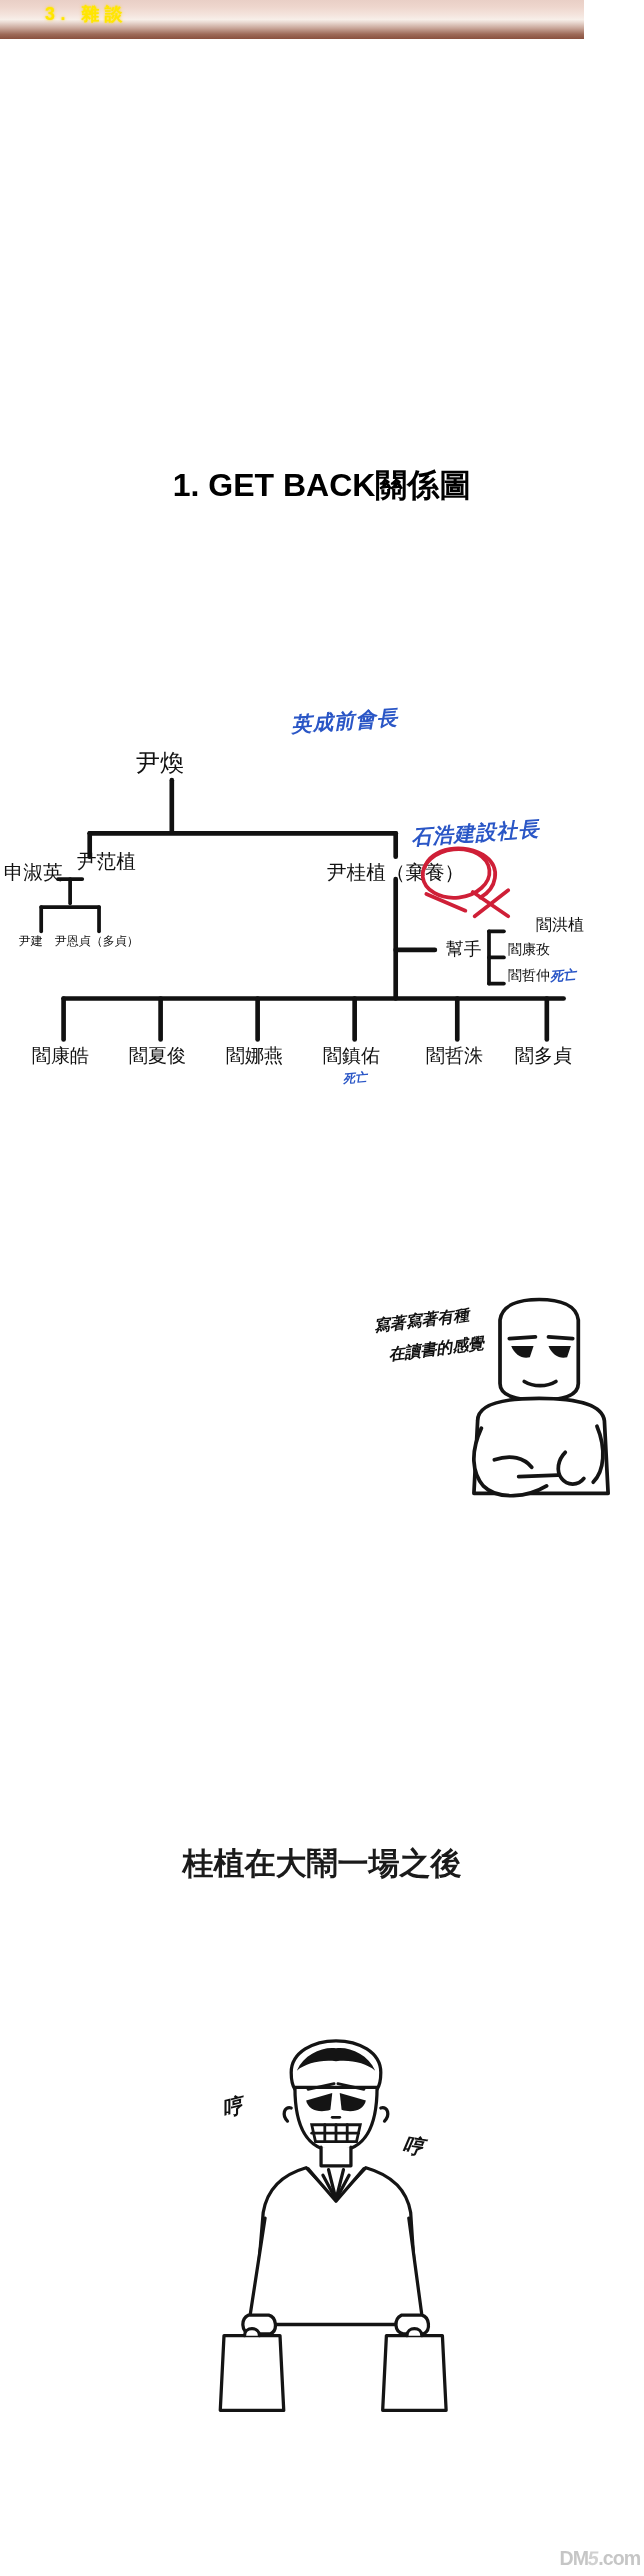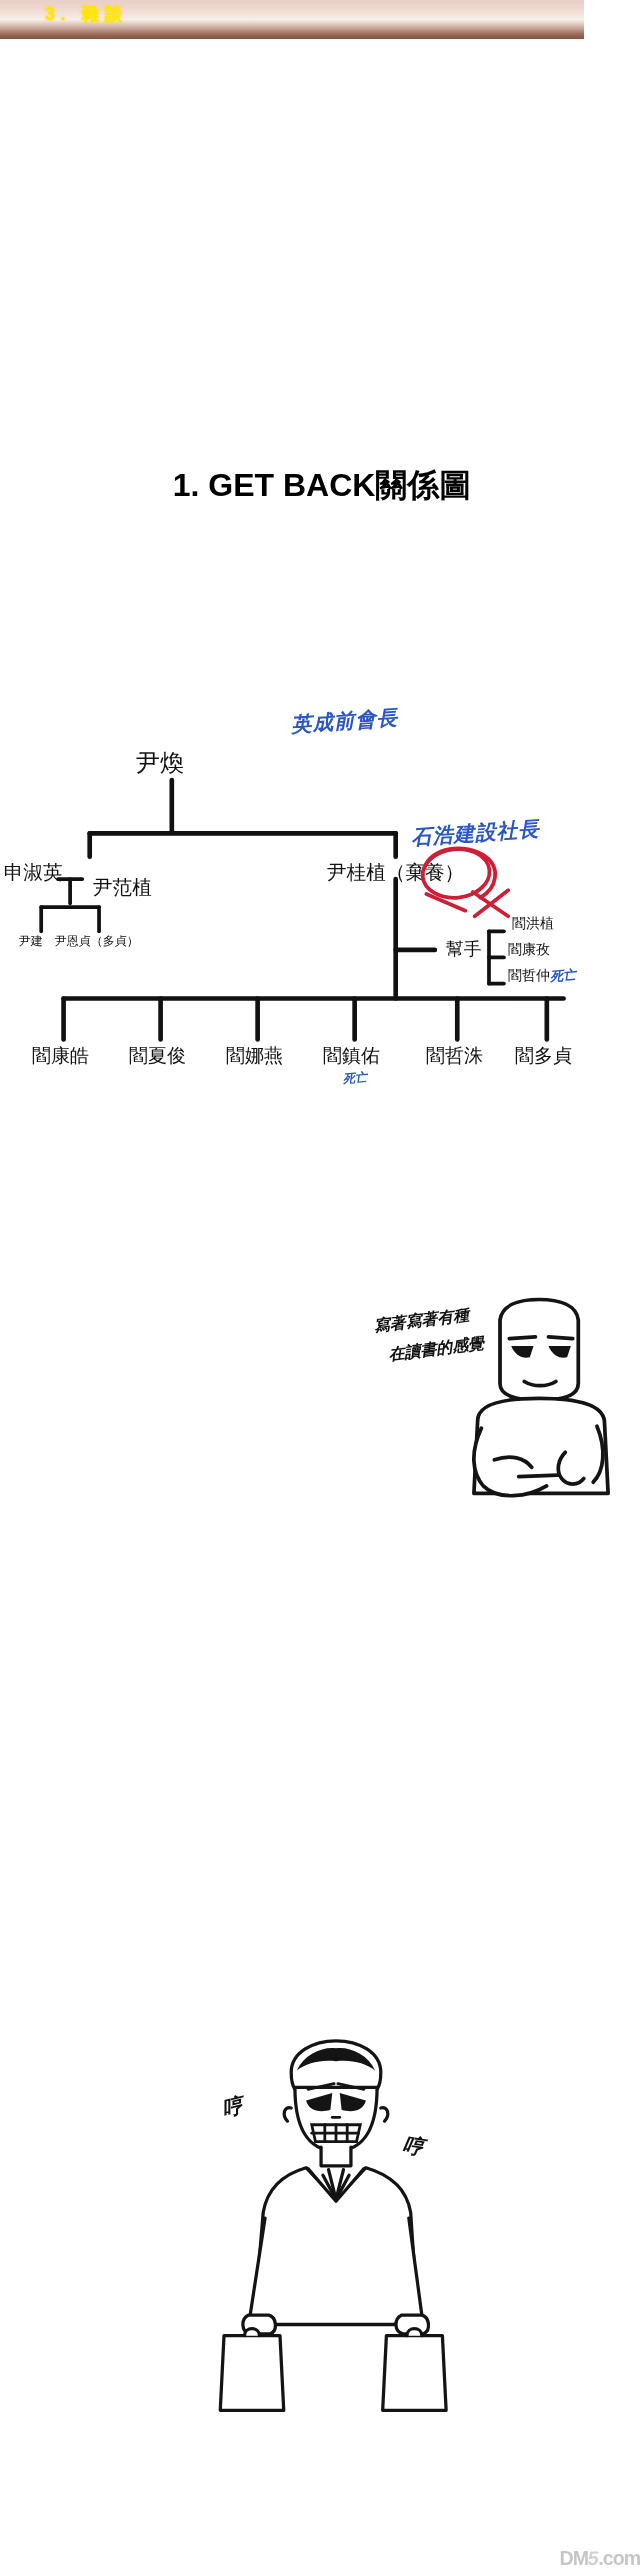--- a/index.html
+++ b/index.html
@@ -217,38 +217,38 @@
       <path d="M380 470 L380 514"></path>
       <path d="M490 470 L490 514"></path>
       <path d="M586 470 L586 514"></path>
     </g>
   </svg>
 
   <div class="node n-lg" style="left:136px; top:187px;">尹煥</div>
   <div class="hand-blue" style="left:291px; top:147px;">英成前會長</div>
 
   <div class="node n-md" style="left:3.7px; top:299px;">申淑英</div>
-  <div class="node n-md" style="left:77px; top:314px;margin-left:16px;">尹范植</div>
+  <div class="node n-md" style="left:77px; top:288px;">尹范植</div>
   <div class="node n-md" style="left:327px; top:299px;">尹桂植（棄養）</div>
   <div class="hand-blue" style="left:411px; top:259px;">石浩建設社長</div>
 
   <svg width="159" height="93" style="left:411px; top:280px;" viewBox="0 0 170 100">
     <g fill="none" stroke="#cf1f37" stroke-width="4" stroke-linecap="round">
       <ellipse cx="48" cy="36" rx="36" ry="26" transform="rotate(-6 48 36)"></ellipse>
       <path d="M14 30 C20 8 58 2 80 18 C96 30 92 52 74 62"></path>
       <path d="M66 56 L104 82"></path>
       <path d="M104 54 L68 82"></path>
       <path d="M16 58 L58 76"></path>
     </g>
   </svg>
 
   <div class="node n-xs" style="left:18.7px; top:373px;">尹建　尹恩貞（多貞）</div>
 
   <div class="node n-md" style="left:446px; top:377px; font-size:17.7px;">幫手</div>
-  <div class="node n-xs" style="left:512px; top:355px; font-size:14px;">閻洪植</div>
+  <div class="node n-xs" style="left:536px; top:355px; font-size:16px;">閻洪植</div>
   <div class="node n-xs" style="left:508px; top:381px; font-size:14px;">閻康孜</div>
   <div class="node n-xs" style="left:508px; top:407px; font-size:14px;">
     <span>閻哲仲</span><span class="dead-red">死亡</span>
   </div>
 
   <div class="node n-sm" style="left:32px; top:483px;">閻康皓</div>
   <div class="node n-sm" style="left:129px; top:483px;">閻夏俊</div>
   <div class="node n-sm" style="left:226px; top:483px;">閻娜燕</div>
   <div class="node n-sm" style="left:323px; top:483px;">閻鎮佑</div>
   <div class="dead-blue" style="left:343px; top:510px;">死亡</div>
@@ -283,20 +283,21 @@
       <path d="M562 110 C572 116 586 116 596 110"></path>
     </g>
   </svg>
   <div class="memo-note">
     <span>寫著寫著有種</span>
     <span>在讀書的感覺</span>
   </div>
 </div>
 
 <div class="closing-text">
+  <span>桂植在大鬧一場之後</span>
 </div>
 
 <div class="figure">
   <svg width="644" height="467" viewBox="0 0 690 500">
     <g fill="#ffffff" stroke="#141414" stroke-width="3.5" stroke-linejoin="round" stroke-linecap="round">
 
       <path d="M312 40 C312 18 336 6 360 6 C384 6 408 18 408 40
                C408 52 404 58 404 58 L316 58 C316 58 312 52 312 40 Z"></path>
       <path d="M316 56 C316 96 328 124 360 124 C392 124 404 96 404 56 Z"></path>
 

